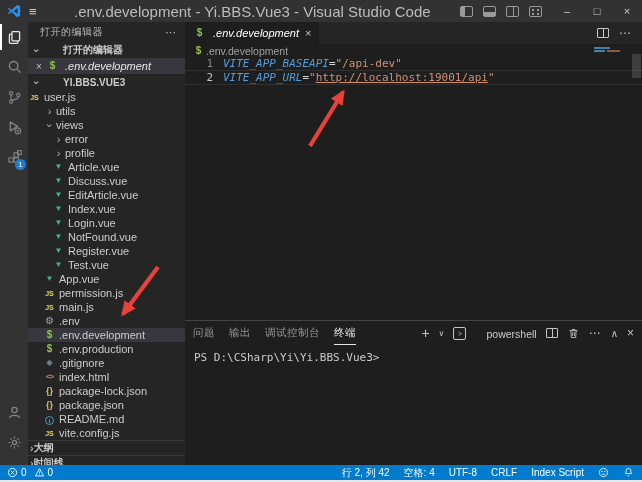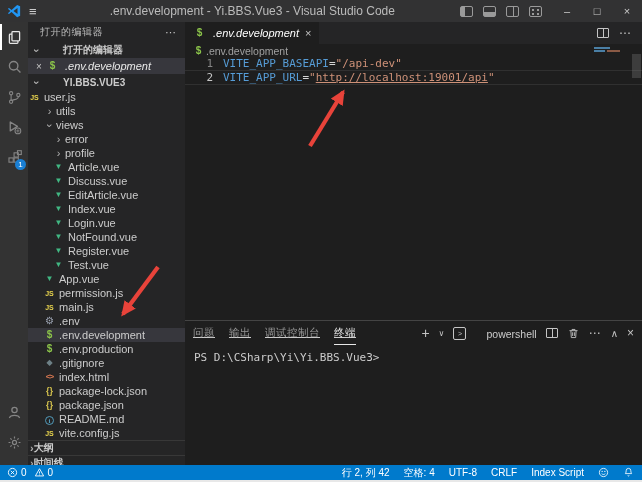--- a/index.html
+++ b/index.html
@@ -3,21 +3,21 @@
 <meta charset="utf-8">
 <style>
   html,body{margin:0;padding:0;background:#888;}
   .window{position:relative;width:642px;height:482px;background:#1e1e1e;overflow:hidden;
     font-family:"Liberation Sans",sans-serif;color:#cccccc;-webkit-font-smoothing:antialiased;}
   
   .titlebar{position:absolute;left:0;top:0;width:642px;height:22px;background:#323233;
     display:flex;align-items:center;font-size:11px;color:#cccccc;}
   .tb-logo{width:14px;height:14px;margin:0 8px 0 7px;flex:0 0 auto;}
   .tb-menu{font-size:13px;color:#cccccc;margin-right:8px;cursor:default;}
-  .tb-title{flex:1;text-align:center;color:#bbbbbb;font-size:12px;white-space:nowrap;overflow:hidden;}
+  .tb-title{flex:1;text-align:center;color:#bbbbbb;font-size:15px;white-space:nowrap;overflow:hidden;}
   .tb-layouts{display:flex;align-items:center;gap:10px;margin-right:10px;}
   .lay{width:13px;height:11px;border:1px solid #9a9a9a;border-radius:2px;position:relative;box-sizing:border-box;}
   .lay i{position:absolute;background:#9a9a9a;}
   .lay.l i{left:0;top:0;bottom:0;width:4px;}
   .lay.b i{left:0;right:0;bottom:0;height:4px;}
   .lay.r i{right:0;top:0;bottom:0;width:4px;border-left:1px solid #9a9a9a;background:transparent;}
   .lay.g i{left:2px;top:2px;width:2px;height:2px;box-shadow:5px 0 0 #9a9a9a,0 4px 0 #9a9a9a,5px 4px 0 #9a9a9a;}
   .tb-ctrls{display:flex;align-items:center;height:22px;}
   .tb-ctrl{width:30px;height:22px;display:flex;align-items:center;justify-content:center;color:#cccccc;font-size:11px;}
   
@@ -69,21 +69,21 @@
   .split-ic:before{content:"";position:absolute;left:5px;top:0;bottom:0;width:1px;background:#c5c5c5;}
   .more{font-size:12px;letter-spacing:1px;}
   .breadcrumb{position:absolute;left:0;top:22px;right:0;height:13px;display:flex;align-items:center;
     font-size:10.5px;color:#a0a0a0;padding-left:8px;background:#1e1e1e;}
   .breadcrumb .fi{width:11px;flex:0 0 11px;margin-right:2px;}
   .code{position:absolute;left:0;top:35px;right:0;font-family:"DejaVu Sans Mono","Liberation Mono",monospace;font-size:11px;}
   .cline{height:13px;display:flex;align-items:center;}
   .cline.current{border-top:1px solid #303030;border-bottom:1px solid #303030;height:13px;box-sizing:content-box;}
   .lnum{width:38px;flex:0 0 38px;text-align:right;padding-right:10px;color:#858585;box-sizing:border-box;}
   .cline.current .lnum{color:#c6c6c6;}
-  .tok-key{color:#569cd6;}
+  .tok-key{color:#569cd6;font-style:italic;}
   .tok-op{color:#d4d4d4;}
   .tok-str{color:#ce9178;}
   .tok-str-link{color:#ce9178;text-decoration:underline;}
   .minimap{position:absolute;right:14px;top:25px;width:34px;}
   .mm-row{height:2px;margin-bottom:1px;display:flex;gap:2px;}
   .mm-b{background:#4a7fa5;height:2px;}
   .mm-o{background:#8a5a45;height:2px;}
   .scroll-slider{position:absolute;right:1px;top:32px;width:9px;height:24px;background:rgba(121,121,121,.35);}
   
   .panel{position:absolute;left:0;right:0;top:298px;bottom:0;background:#1e1e1e;border-top:1px solid #444444;}
@@ -366,21 +366,21 @@
         </div>
       <div class="mm-row">
           <span class="mm-b" style="width:11px"></span>
           <span class="mm-o" style="width:13px"></span>
         </div>
     </div>
     <div class="scroll-slider"></div>
 
     <div class="panel">
       <div class="panel-head">
-        <div id="ptabs" style="display:flex;align-items:center;text-decoration:underline;">
+        <div id="ptabs" style="display:flex;align-items:center;">
             <div class="ptab">问题</div>
             <div class="ptab">输出</div>
             <div class="ptab">调试控制台</div>
             <div class="ptab active">终端</div>
           </div>
         <div class="panel-actions">
           <span class="pa-plus">+</span>
           <span class="pa-chev">∨</span>
           <span class="shell-sel">
             <span class="term-ic">&gt;</span>

